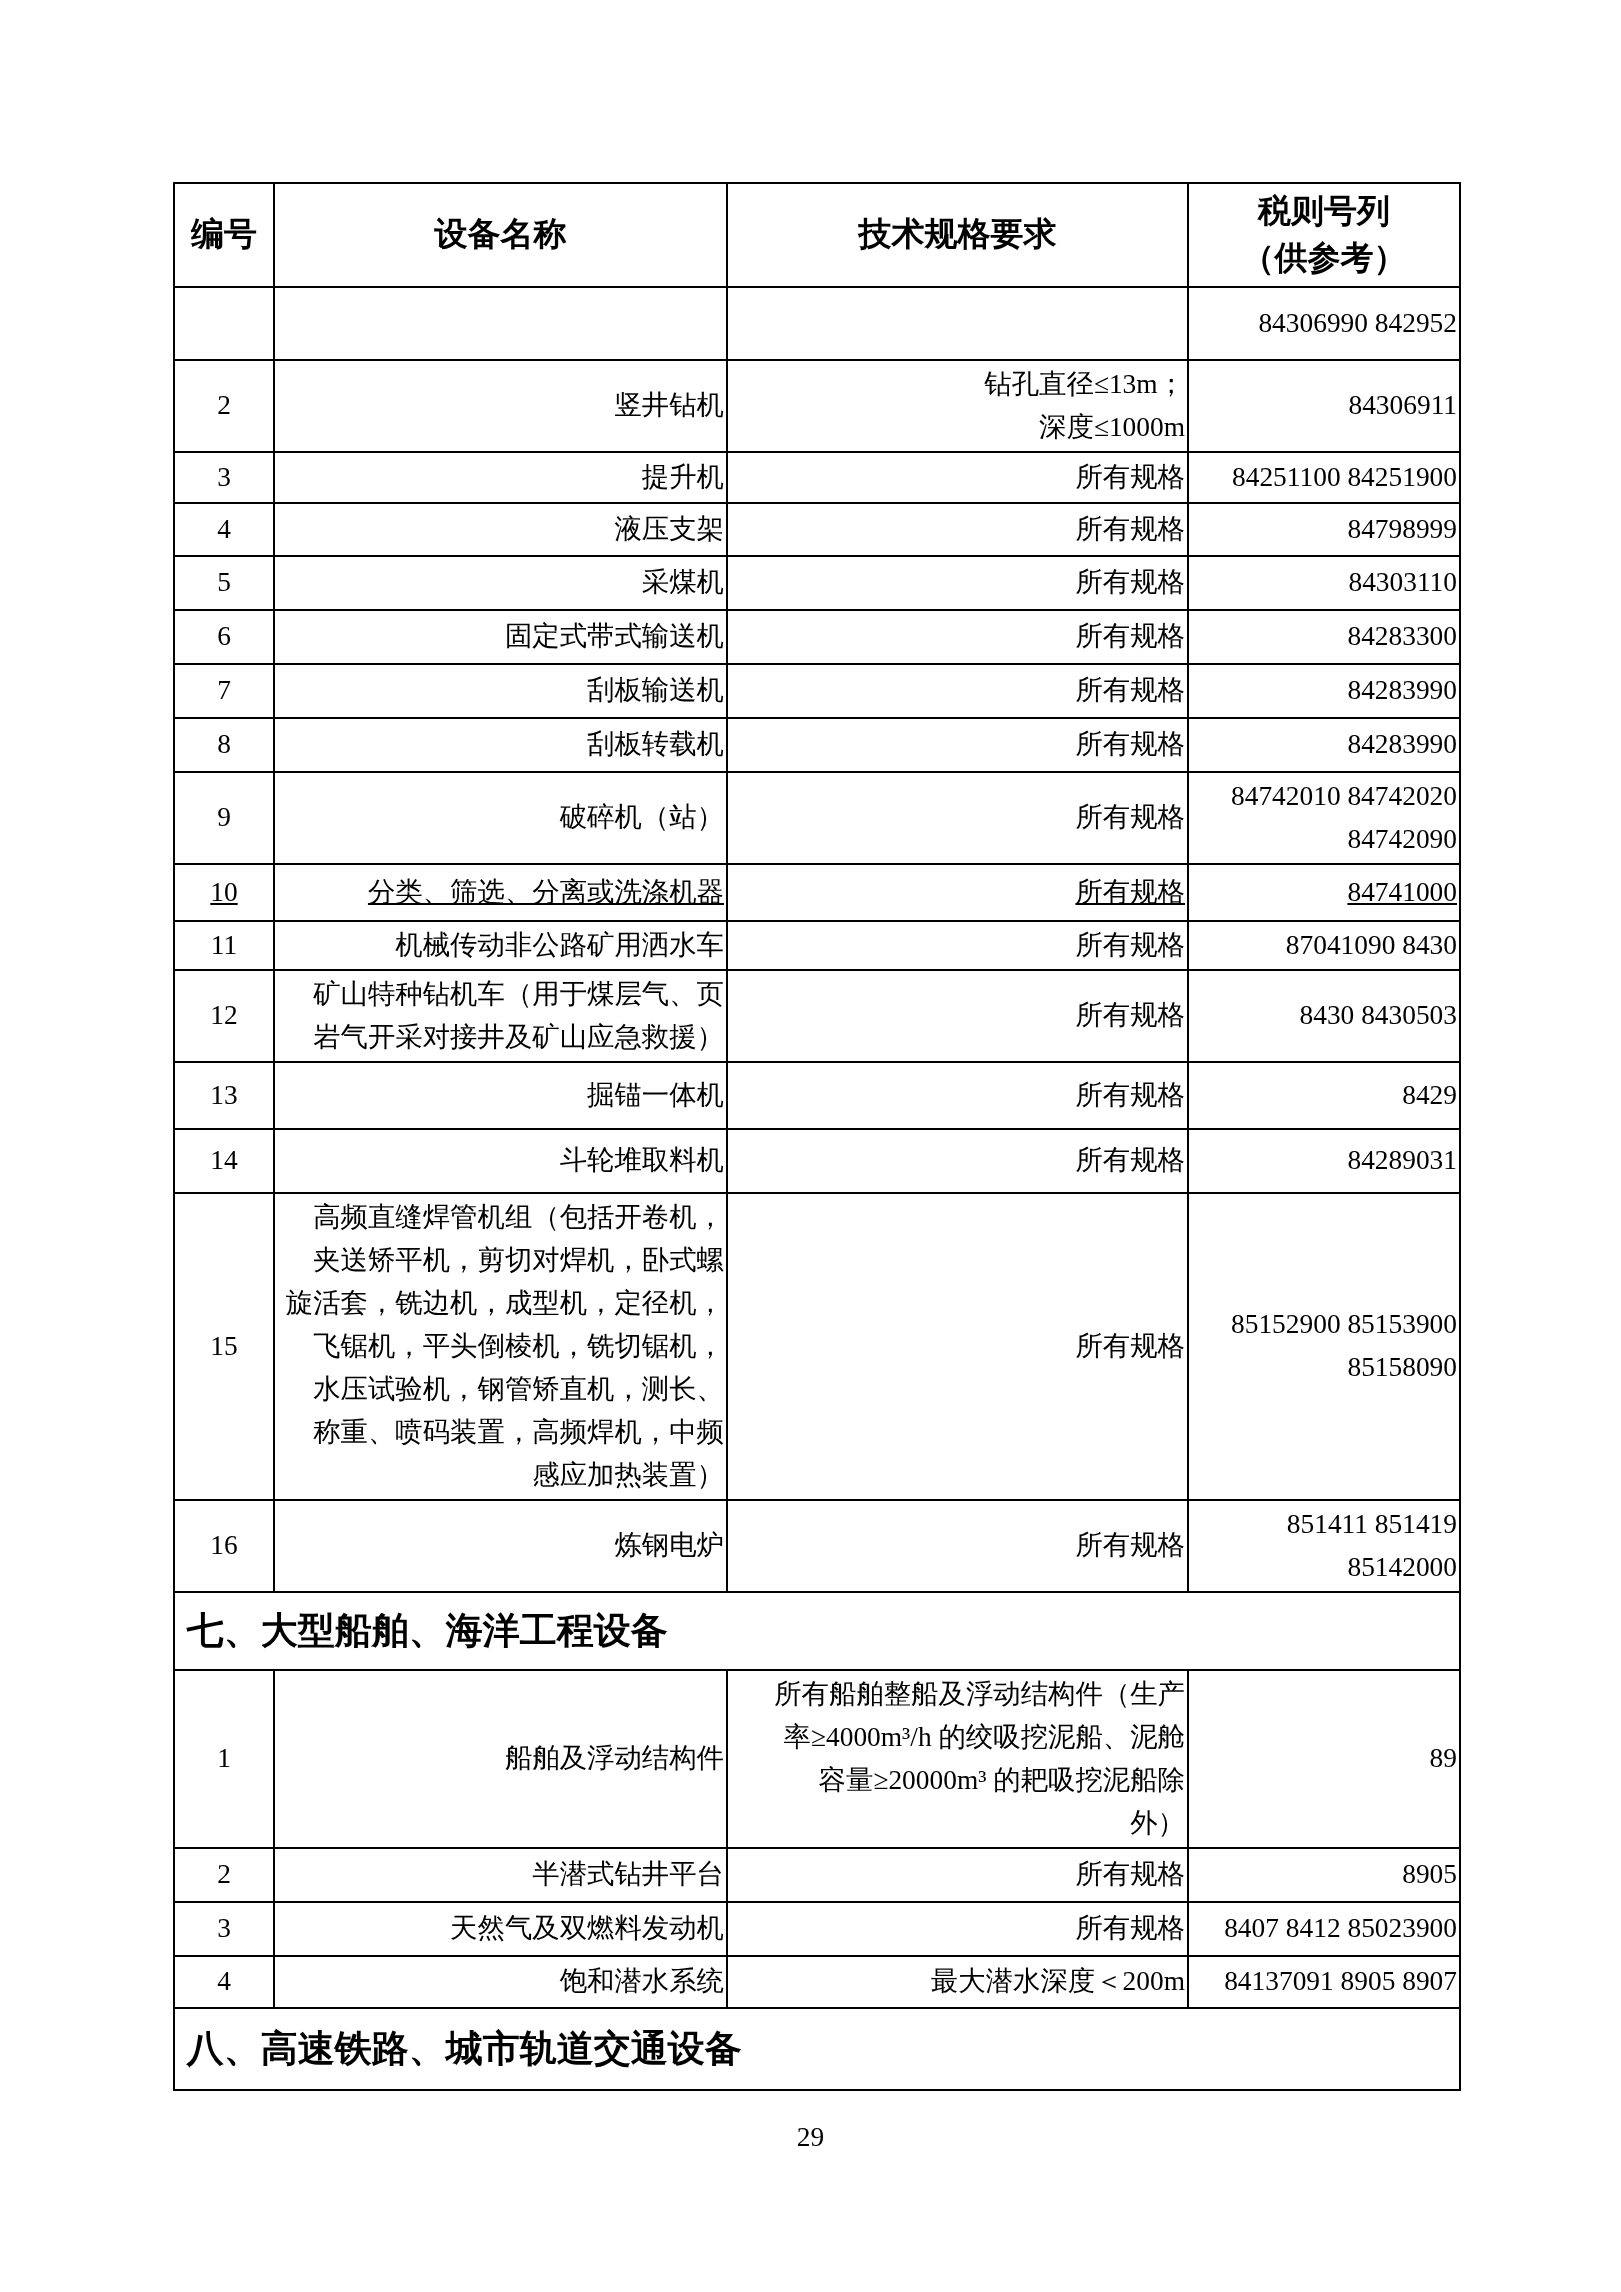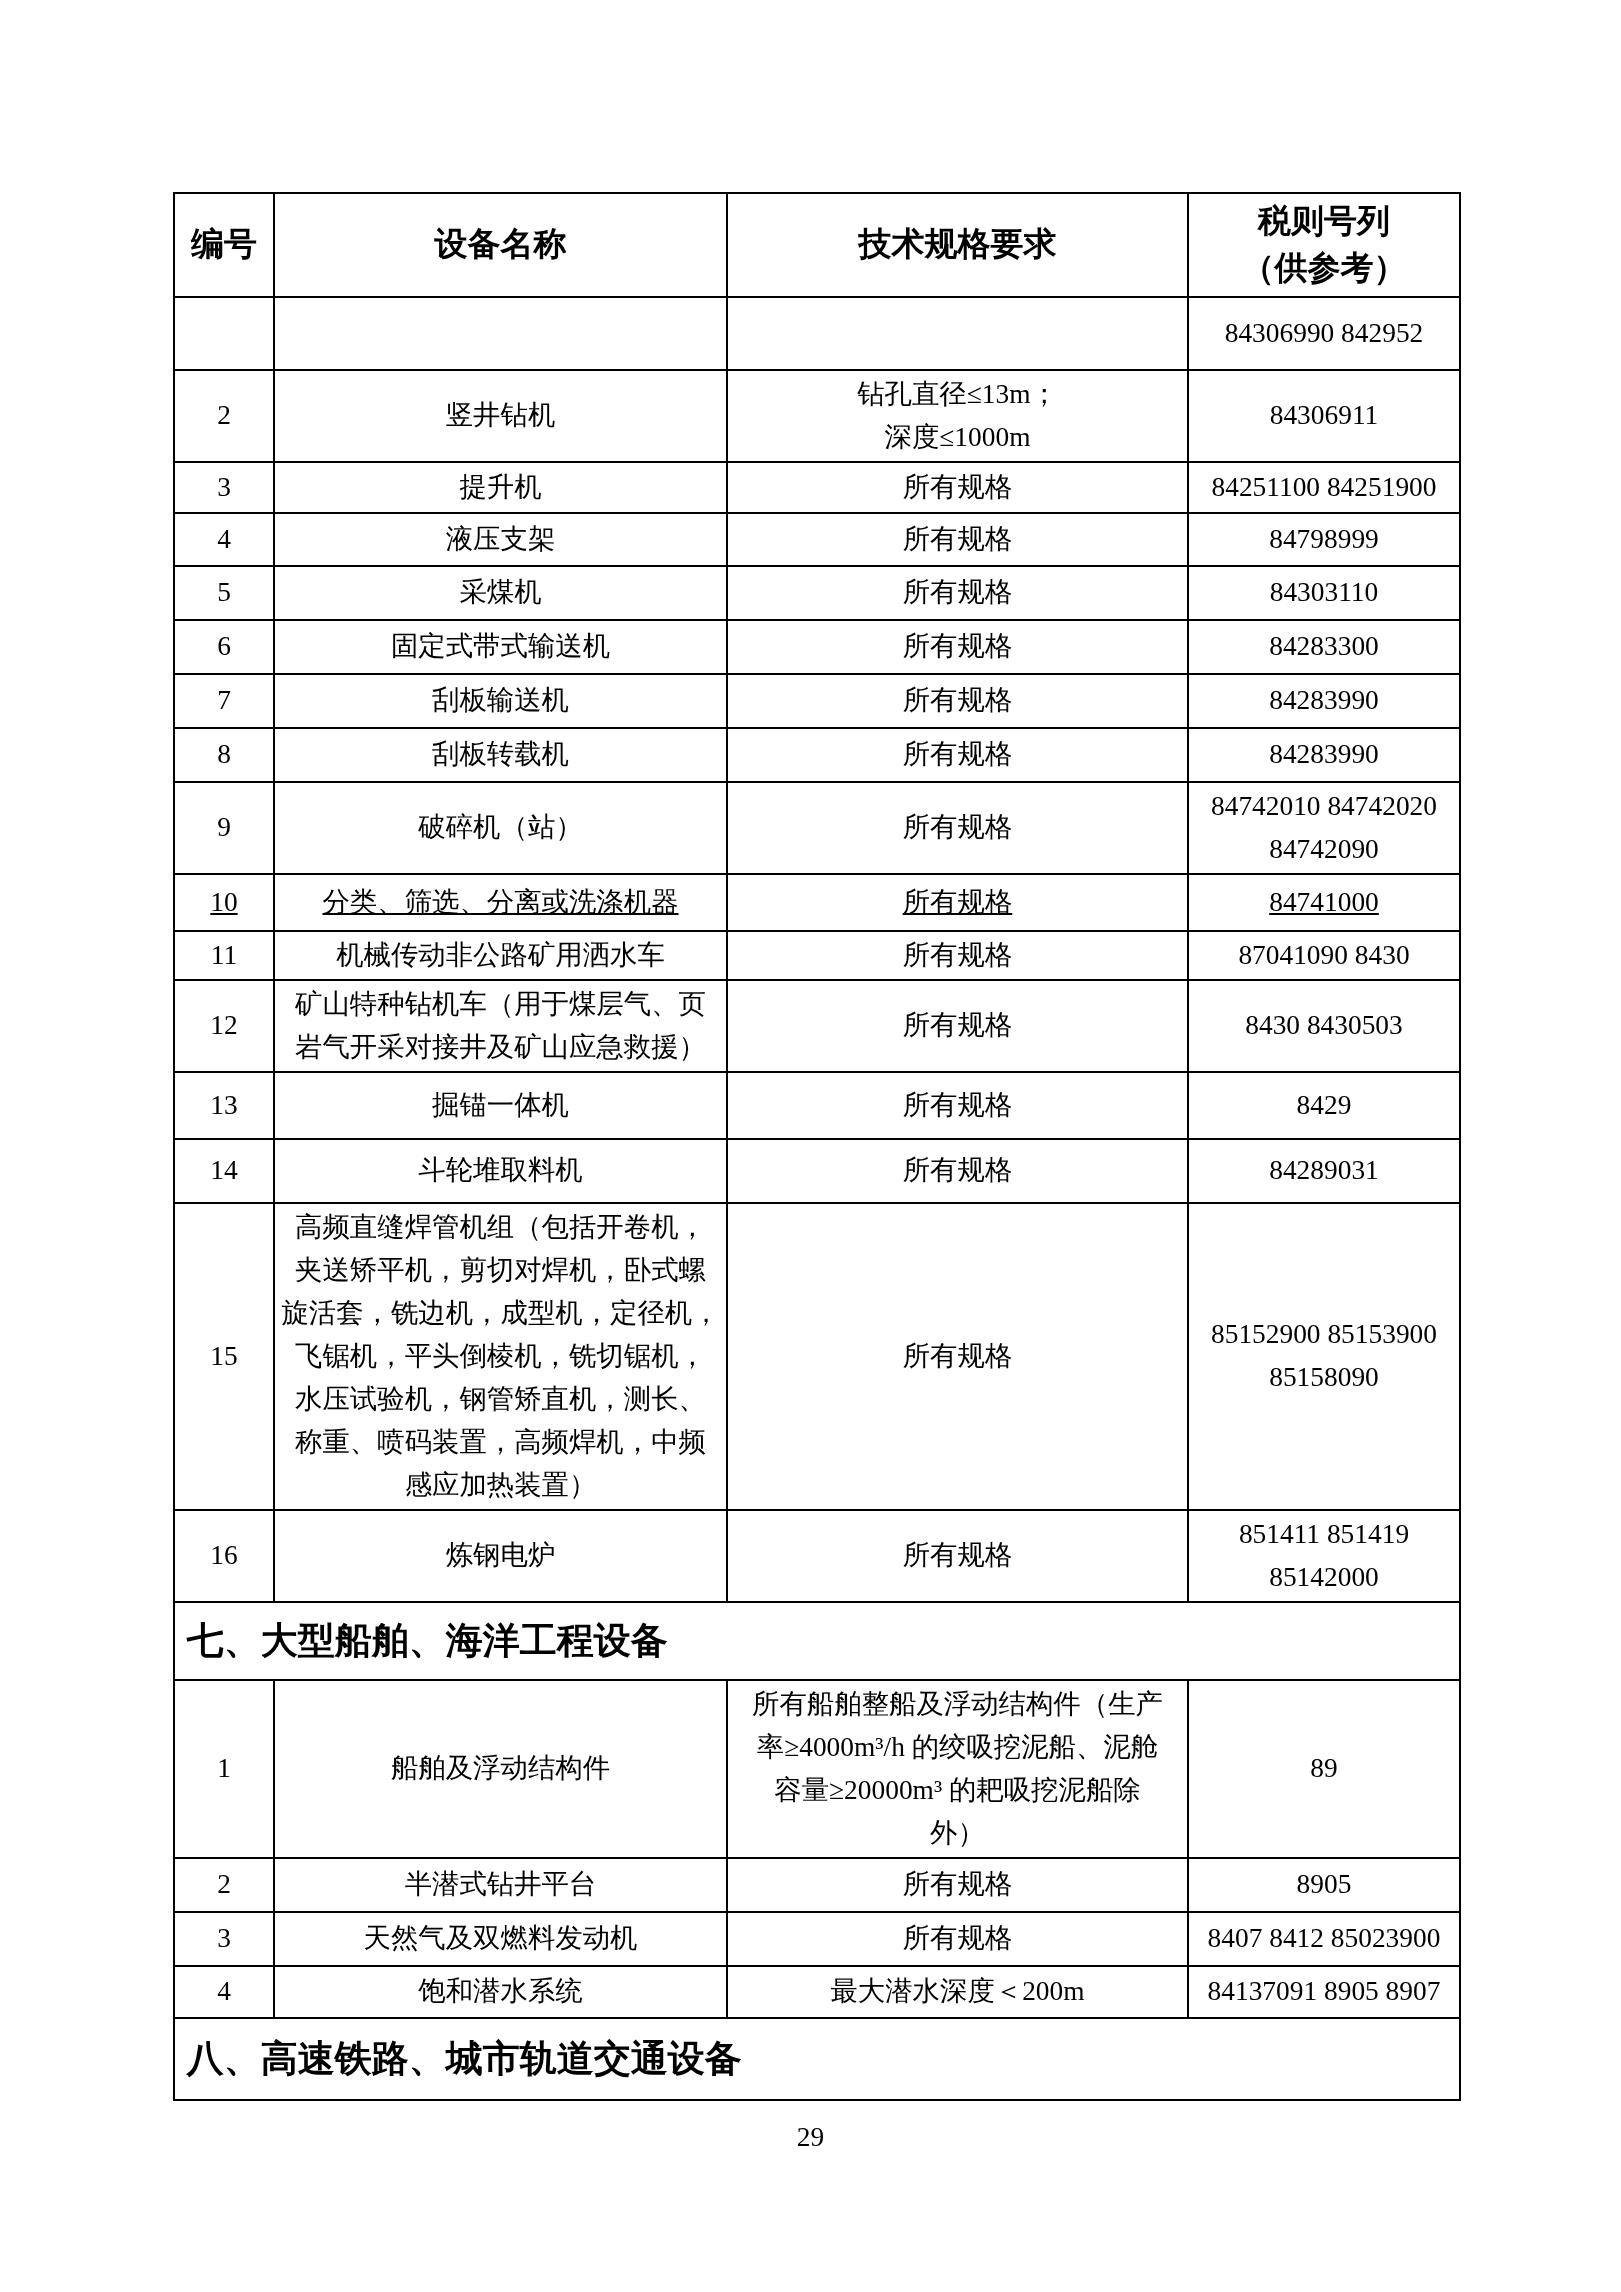--- a/index.html
+++ b/index.html
@@ -5,21 +5,21 @@
   html,body{margin:0;padding:0;}
   body{
     width:1621px;height:2293px;
     background:#ffffff;
     position:relative;
     font-family:"Liberation Serif", serif;
     color:#000;
   }
   .doc-table{
     position:absolute;
-    left:173px;top:192px;
+    left:173px;top:182px;
     width:1286px;
     border-collapse:collapse;
     table-layout:fixed;
     border:2.9px solid #000;
   }
   .doc-table td,.doc-table th{
     border:2px solid #000;
     vertical-align:middle;
     white-space:pre-line;
     overflow:hidden;
@@ -28,21 +28,21 @@
     padding:2px 2px;
   }
   .doc-table th{
     font-weight:bold;
     font-size:33px;
     line-height:47px;
     text-align:center;
     padding:3.9px 2px;
   }
   .cell-num{text-align:center;}
-  .cell-name,.cell-spec,.cell-tariff{text-align:center;padding-left:7.8px;padding-right:2px;}
+  .cell-name,.cell-spec,.cell-tariff{text-align:right;padding-left:7.8px;padding-right:2px;}
   .section-row td{
     font-family:"Liberation Sans", sans-serif;
     font-weight:bold;
     font-size:37px;
     line-height:43px;
     text-align:left;
     padding-left:11.8px;
     border-top-width:2.9px;
     border-bottom-width:2.9px;
   }

